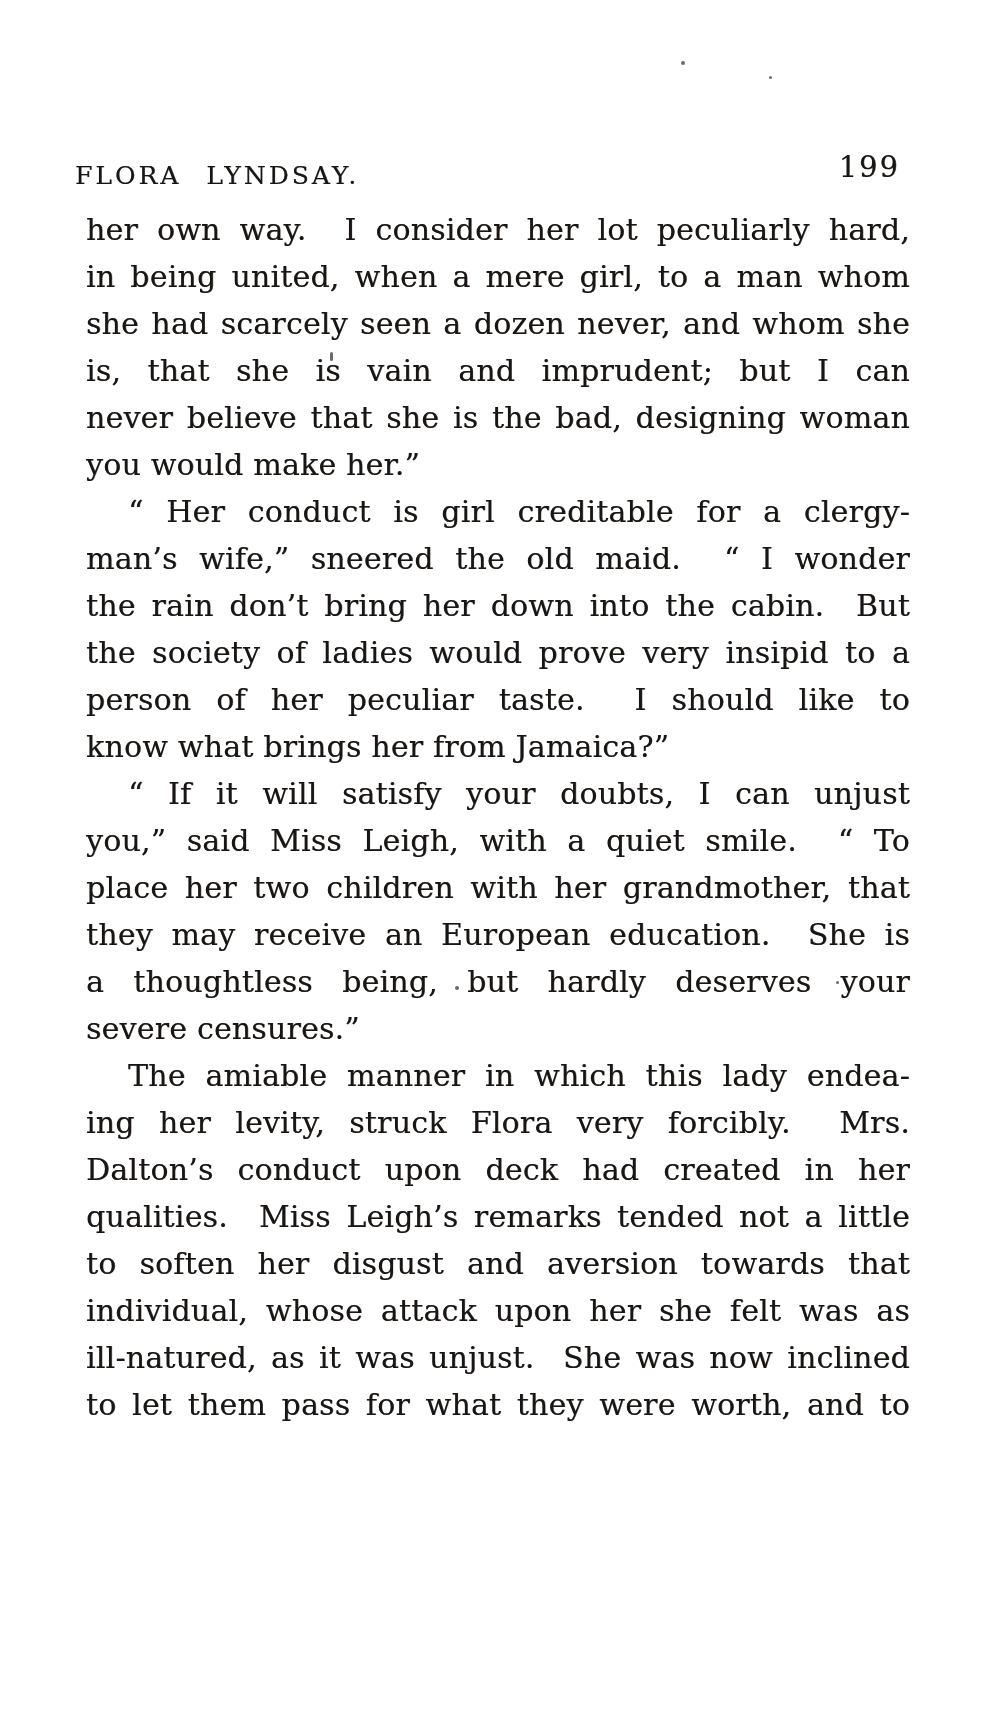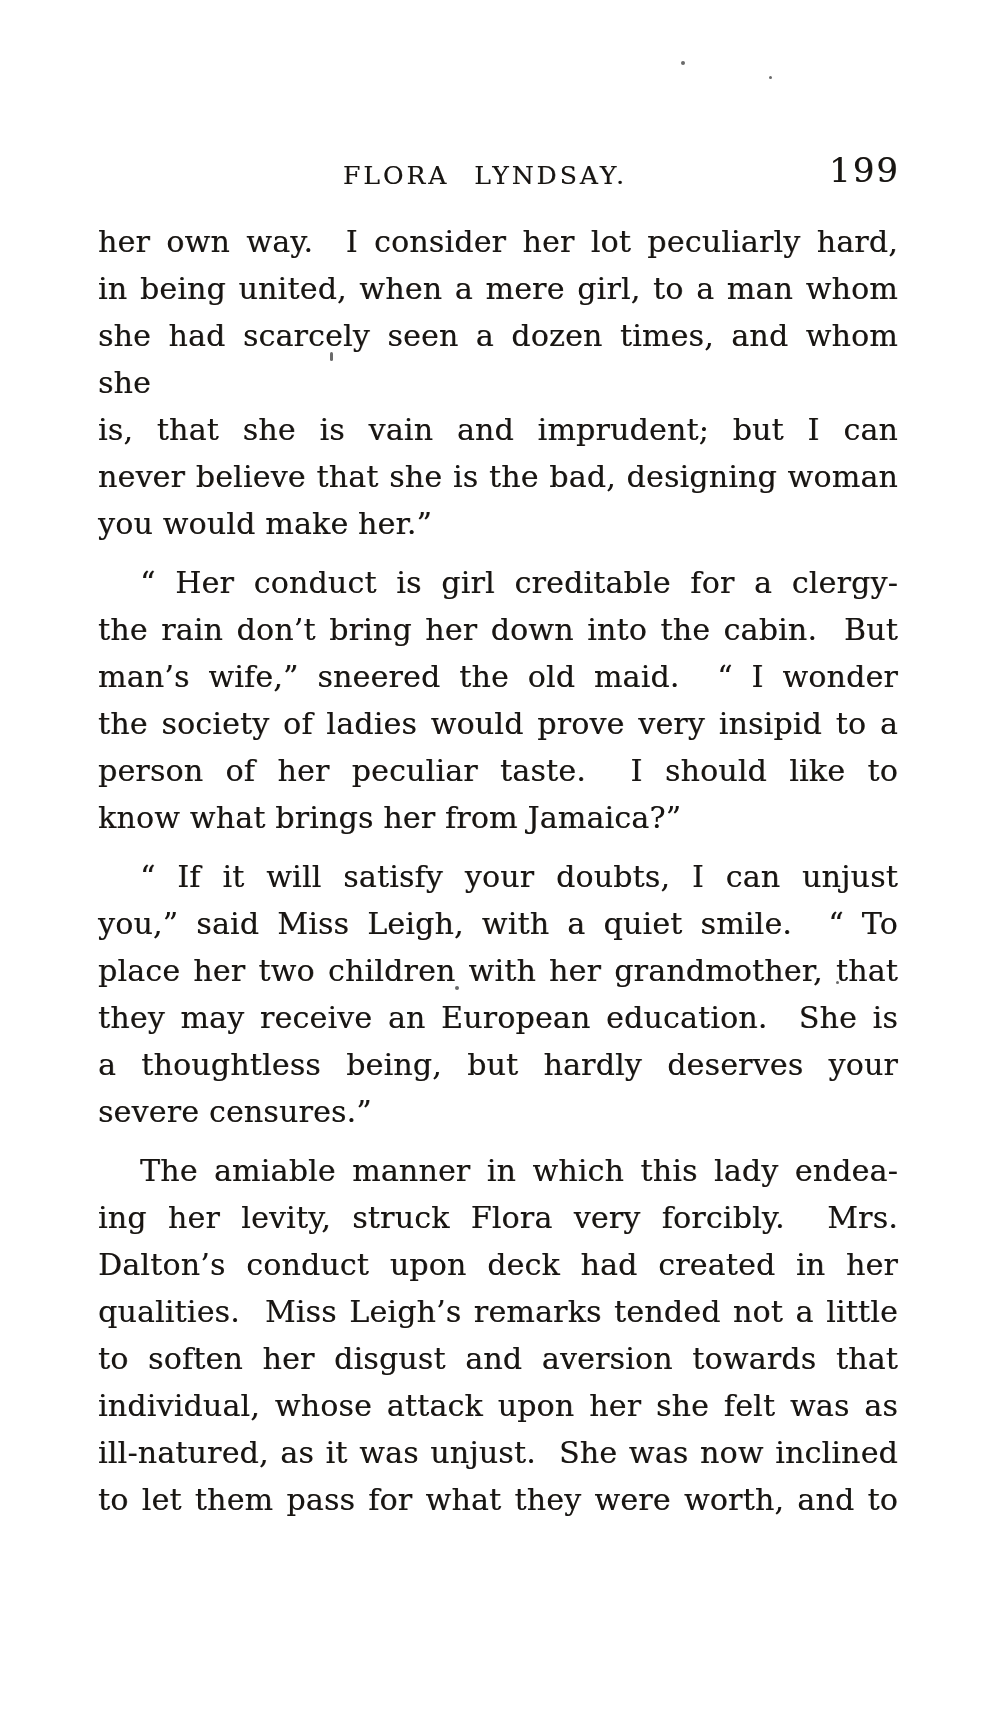--- a/index.html
+++ b/index.html
@@ -10,40 +10,39 @@
     background: #ffffff;
     overflow: hidden;
     font-family: "DejaVu Serif", serif;
     color: #181512;
   }
   .running-header {
     position: absolute;
     top: 161px;
     left: 75px;
     width: 820px;
-    text-align: center;
     font-size: 25px;
     letter-spacing: 3px;
     word-spacing: 14px;
     white-space: nowrap;
   }
   .page-number {
     position: absolute;
     top: 150px;
     right: 100px;
-    font-size: 34px;
+    font-size: 29px;
     letter-spacing: 2px;
   }
   .textblock {
     position: absolute;
     top: 206px;
     left: 86px;
     width: 824px;
   }
-  .paragraph { margin: 12px; }
+  .paragraph { margin: 0; }
   .line {
     font-size: 30px;
     line-height: 47px;
     letter-spacing: 0.2px;
   }
   .just {
     text-align: justify;
     text-align-last: justify;
   }
   .indent { text-indent: 42px; }
@@ -74,30 +73,30 @@
   <span class="speck s2"></span>
   <span class="speck s3"></span>
   <span class="speck s4"></span>
   <span class="speck s5"></span>
 
   <div class="textblock">
 
     <div class="paragraph">
       <div class="line just">her own way.&nbsp; I consider her lot peculiarly hard,</div>
       <div class="line just">in being united, when a mere girl, to a man whom</div>
-      <div class="line just">she had scarcely seen a dozen times, and whom she</div>
+      <div class="line just">she had scarcely seen a dozen never, and whom she</div>
       <div class="line just">is, that she is vain and imprudent; but I can</div>
       <div class="line just">never believe that she is the bad, designing woman</div>
       <div class="line">you would make her.”</div>
     </div>
 
     <div class="paragraph">
       <div class="line just indent">“ Her conduct is girl creditable for a clergy-</div>
+      <div class="line just">man’s wife,” sneered the old maid.&nbsp; “ I wonder</div>
       <div class="line just">the rain don’t bring her down into the cabin.&nbsp; But</div>
-      <div class="line just">man’s wife,” sneered the old maid.&nbsp; “ I wonder</div>
       <div class="line just">the society of ladies would prove very insipid to a</div>
       <div class="line just">person of her peculiar taste.&nbsp; I should like to</div>
       <div class="line">know what brings her from Jamaica?”</div>
     </div>
 
     <div class="paragraph">
       <div class="line just indent">“ If it will satisfy your doubts, I can unjust</div>
       <div class="line just">you,” said Miss Leigh, with a quiet smile.&nbsp; “ To</div>
       <div class="line just">place her two children with her grandmother, that</div>
       <div class="line just">they may receive an European education.&nbsp; She is</div>

